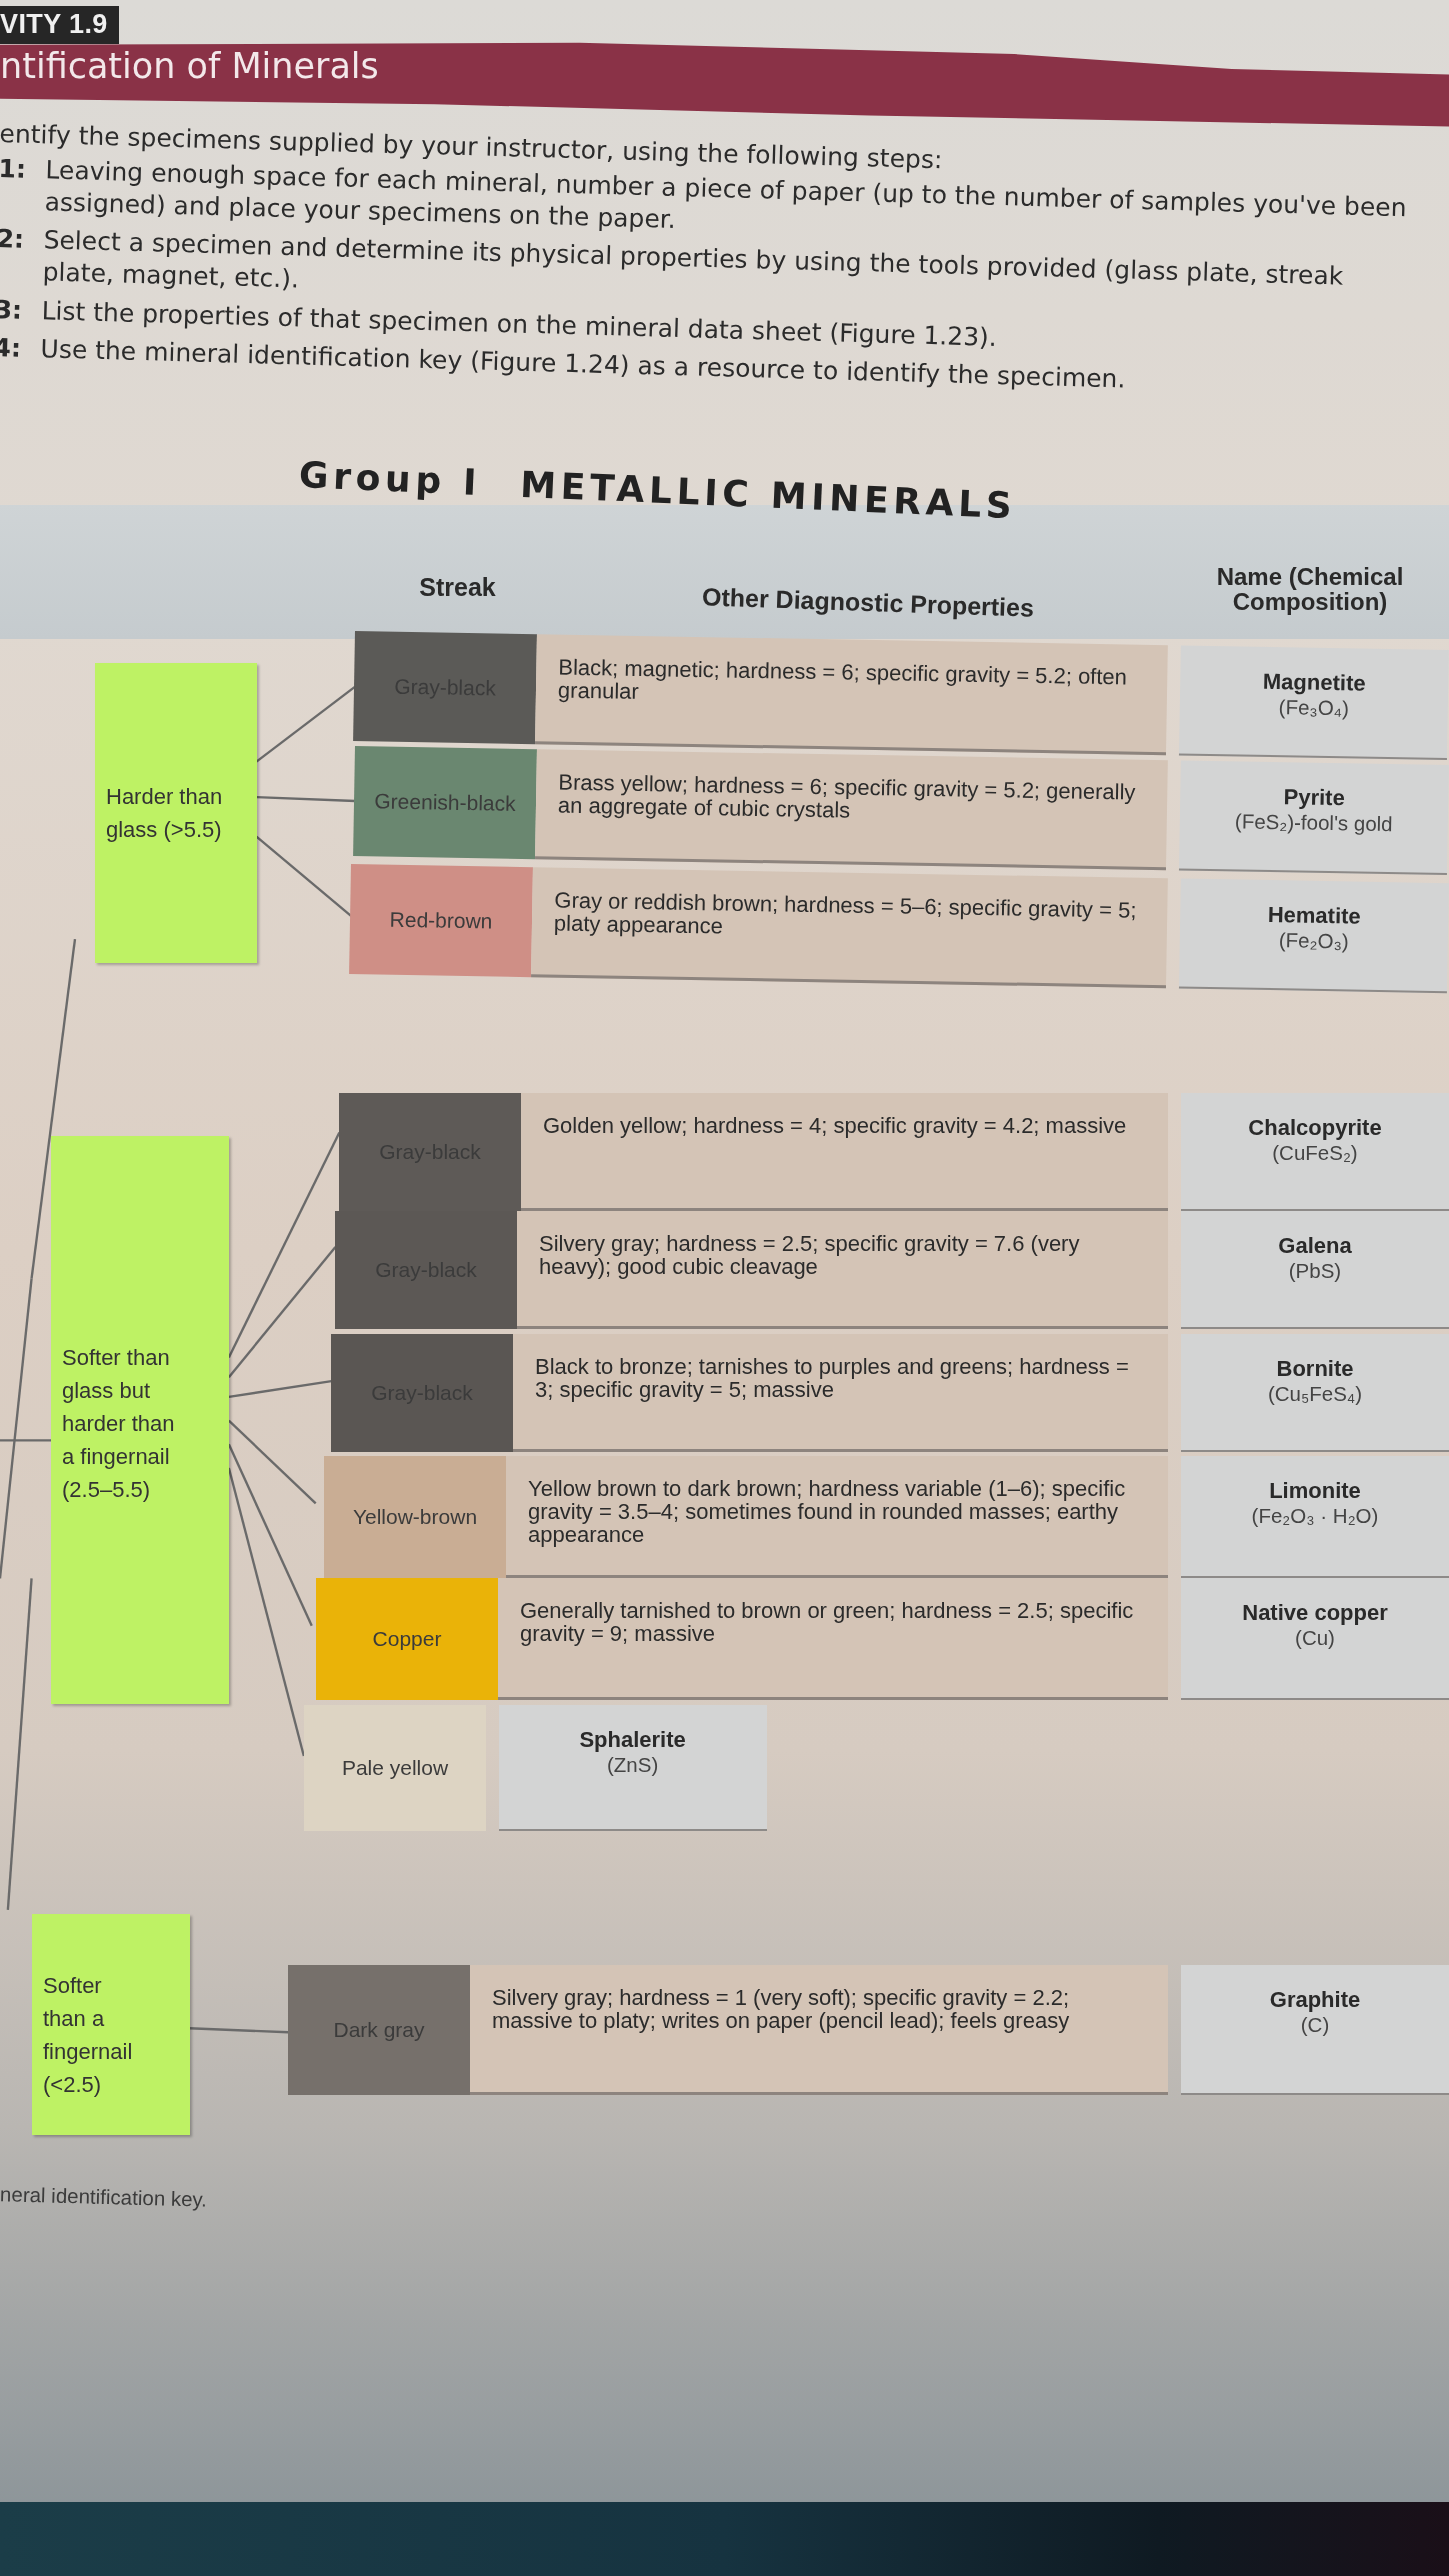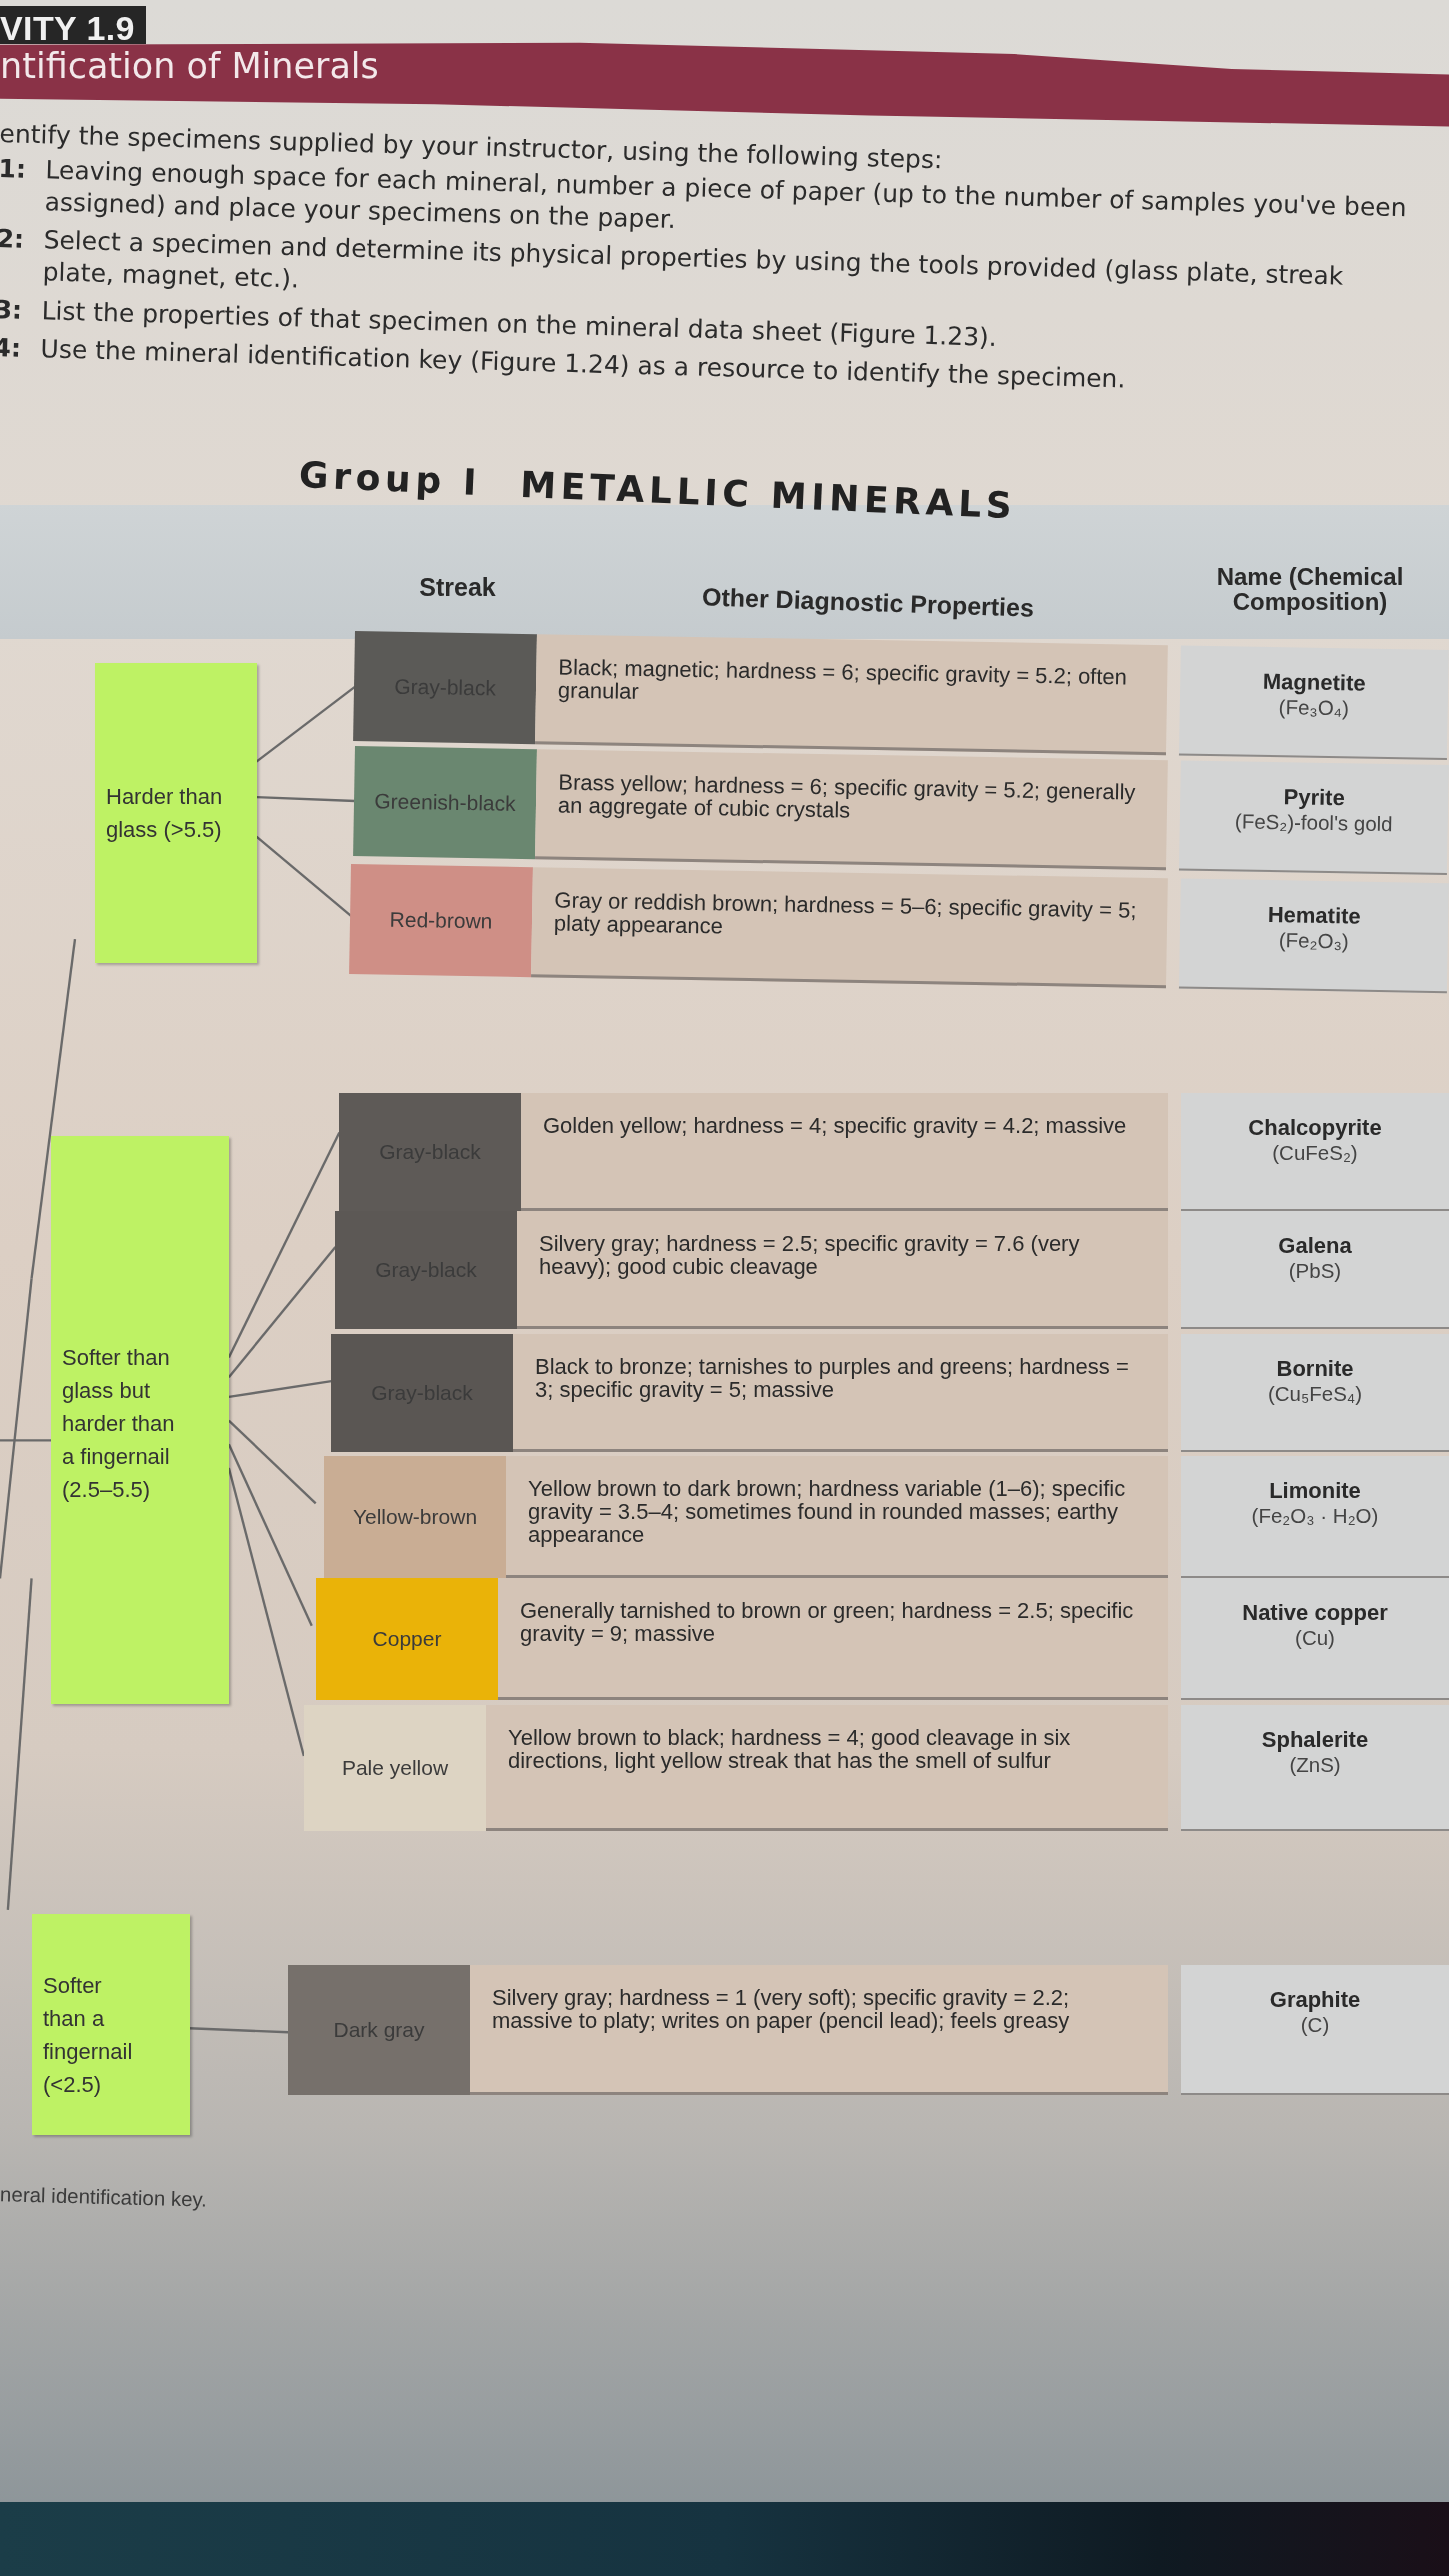--- a/index.html
+++ b/index.html
@@ -10,21 +10,21 @@
     color: #2a2a2a;
     position: relative;
   }
   .page {
     position: absolute; left: 0; top: 0; width: 1449px; height: 2502px;
     background: linear-gradient(180deg, #dcdad6 0%, #e0d8d0 25%, #dccfc4 50%, #d6cbc1 70%, #b9b6b2 85%, #8e969a 100%);
   }
   .activity-tag {
     position: absolute; left: 0; top: 6.3px; height: 38px; padding: 3.2px 11px 0 0;
     background: #262626; color: #f0f0f0;
-    font-family: "Liberation Sans", sans-serif; font-size: 34px; font-weight: 700; letter-spacing: 0.4px;
+    font-family: "Liberation Sans", sans-serif; font-size: 27px; font-weight: 700; letter-spacing: 0.4px;
   }
   .title-band {
     position: absolute; left: 0; top: 41px; width: 1449px; height: 93px;
     background: #8a3247;
     clip-path: polygon(0 4%, 40% 2%, 70% 14%, 85% 30%, 100% 36%, 100% 92%, 80% 86%, 60% 80%, 30% 68%, 0 62%);
   }
   .title-text {
     position: absolute; left: 0; top: 46px; color: #f3e8ea;
     font-family: "DejaVu Sans", sans-serif; font-size: 35px; font-weight: 400;
   }
@@ -238,21 +238,20 @@
   <div class="props-cell">Generally tarnished to brown or green; hardness = 2.5; specific gravity = 9; massive</div>
   <div class="name-cell">
     <div class="n">Native copper</div>
     <div class="f">(Cu)</div>
   </div>
 </div>
 <div class="row" style="left:304px; top:1705px; width:1145px; height:126px;">
   <div class="streak-cell" style="background:#ddd4c3;justify-content:center;">
     <span>Pale yellow</span>
   </div>
-  <div class="props-cell">Yellow brown to black; hardness = 4; good cleavage in six directions, light yellow streak that has the smell of sulfur</div>
   <div class="name-cell">
     <div class="n">Sphalerite</div>
     <div class="f">(ZnS)</div>
   </div>
 </div>
 
 <div class="hard-box" style="left:32px; top:1914px; width:158px; height:221px; align-items:flex-start; padding-top:55px;">
   <span style="width:95px;">Softer than a fingernail (&lt;2.5)</span>
 </div>
 <div class="row" style="left:288px; top:1965px; width:1161px; height:130px;">

